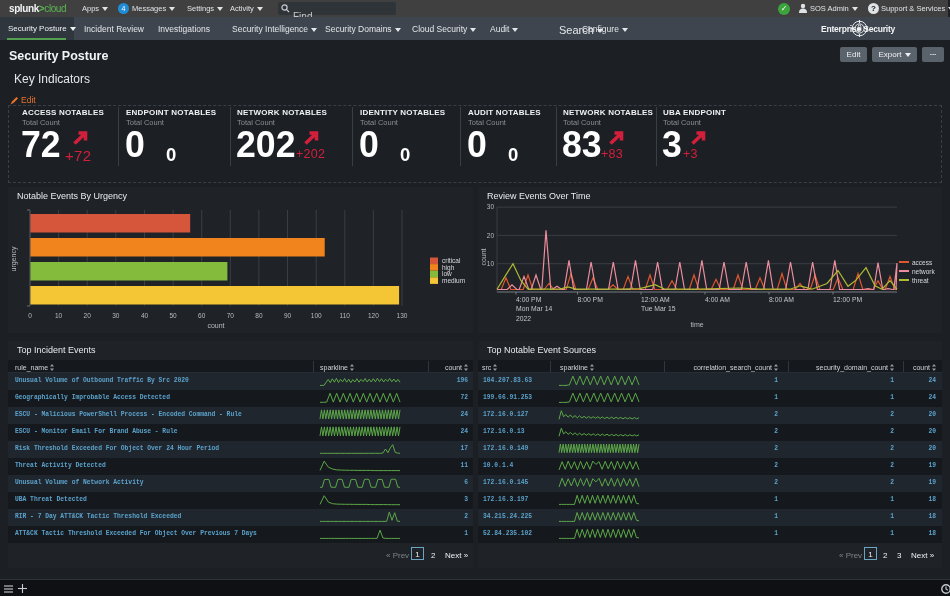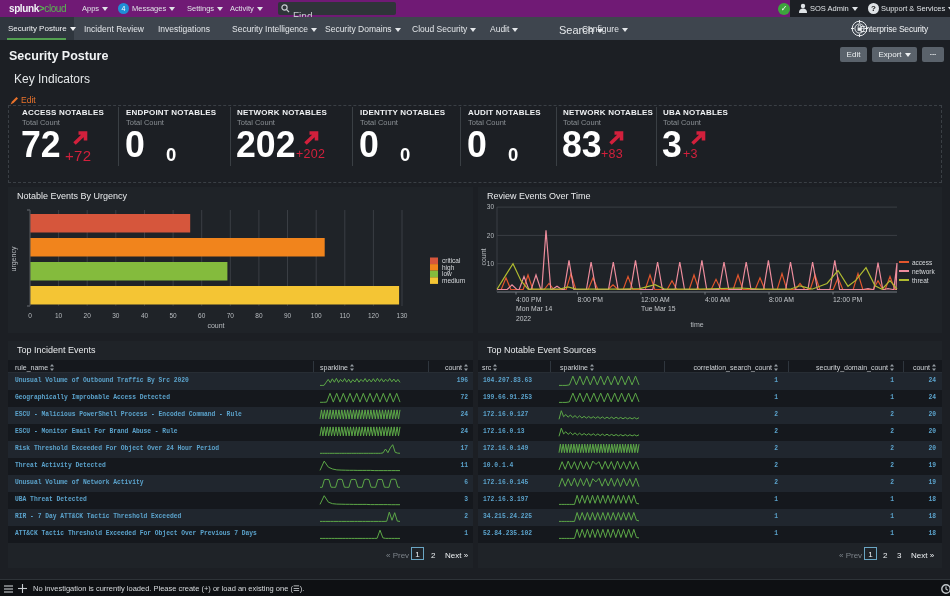--- a/index.html
+++ b/index.html
@@ -4,21 +4,21 @@
 body { width:950px; height:596px; overflow:hidden; background:#1c1f24; font-family:"Liberation Sans",sans-serif; }
 .abs { position:absolute; white-space:nowrap; }
 .caret { display:inline-block; width:0; height:0; border-left:3px solid transparent; border-right:3px solid transparent; border-top:4px solid currentColor; vertical-align:middle; margin-left:3px; }
 .panel { position:absolute; background:#1f2328; }
 .ptitle { position:absolute; left:9px; top:4px; font-size:9px; color:#e8eaec; white-space:nowrap; }
 .sort { display:inline-block; width:4px; height:7px; position:relative; top:1px; }
 </style></head>
 <body>
 <div class="abs" style="left:0;top:0;width:950px;height:596px;background:#1c1f24">
 
-<div class="abs" style="left:0;top:0;width:790px;height:17px;background:#701a75">
+<div class="abs" style="left:0;top:0;width:948px;height:17px;background:#404040">
   <span class="abs" style="left:9px;top:3px;font-size:10px;font-weight:bold;color:#f0f3f5;letter-spacing:-0.4px">splunk<span style="color:#5ab552">&gt;</span><span style="color:#5ab552;font-weight:normal">cloud</span></span>
   <span class="abs" style="left:82px;top:4px;font-size:7.5px;color:#dfe3e6">Apps<span class="caret"></span></span>
   <span class="abs" style="left:118px;top:3px;width:11px;height:11px;border-radius:50%;background:#1f8dd6;color:#fff;font-size:7px;text-align:center;line-height:11px">4</span>
   <span class="abs" style="left:132px;top:4px;font-size:7.5px;color:#dfe3e6">Messages<span class="caret"></span></span>
   <span class="abs" style="left:187px;top:4px;font-size:7.5px;color:#dfe3e6">Settings<span class="caret"></span></span>
   <span class="abs" style="left:230px;top:4px;font-size:7.5px;color:#dfe3e6">Activity<span class="caret"></span></span>
   <div class="abs" style="left:278px;top:2px;width:118px;height:13px;background:#2f3439;border-radius:2px">
      <svg width="9" height="9" viewBox="0 0 9 9" style="position:absolute;left:3px;top:2px">
           <circle cx="3.5" cy="3.5" r="2.6" fill="none" stroke="#c8ccd0" stroke-width="1.2"></circle>
           <line x1="5.6" y1="5.6" x2="8" y2="8" stroke="#c8ccd0" stroke-width="1.2"></line>
@@ -50,21 +50,21 @@
   <svg width="17" height="17" viewBox="0 0 17 17" style="position:absolute;left:851px;top:3px">
     <circle cx="8.5" cy="8.5" r="7.3" fill="none" stroke="#e8ebee" stroke-width="1"></circle>
     <circle cx="8.5" cy="8.5" r="4.6" fill="none" stroke="#e8ebee" stroke-width="1"></circle>
     <line x1="8.5" y1="0" x2="8.5" y2="3" stroke="#e8ebee" stroke-width="1"></line>
     <line x1="8.5" y1="14" x2="8.5" y2="17" stroke="#e8ebee" stroke-width="1"></line>
     <line x1="0" y1="8.5" x2="3" y2="8.5" stroke="#e8ebee" stroke-width="1"></line>
     <line x1="14" y1="8.5" x2="17" y2="8.5" stroke="#e8ebee" stroke-width="1"></line>
     <rect x="6.6" y="7.6" width="3.8" height="3.2" fill="#e8ebee"></rect>
     <path d="M7.2 7.6 V6.4 a1.3 1.3 0 0 1 2.6 0 V7.6" fill="none" stroke="#e8ebee" stroke-width="0.9"></path>
   </svg>
-  <span class="abs" style="left:860px;top:7px;font-size:8.5px;font-weight:normal;color:#f2f4f6;letter-spacing:-0.2px">Enterprise Security</span>
+  <span class="abs" style="left:821px;top:7px;font-size:8.5px;font-weight:bold;color:#f2f4f6;letter-spacing:-0.2px">Enterprise Security</span>
 </div>
 
 <span class="abs" style="left:9px;top:49px;font-size:12.5px;font-weight:bold;color:#f2f4f6">Security Posture</span>
 <span class="abs" style="left:840px;top:47px;width:27px;height:15px;background:#5a626b;border-radius:2px;color:#eef1f3;font-size:8px;text-align:center;line-height:15px">Edit</span>
 <span class="abs" style="left:872px;top:47px;width:45px;height:15px;background:#5a626b;border-radius:2px;color:#eef1f3;font-size:8px;text-align:center;line-height:15px">Export<span class="caret"></span></span>
 <span class="abs" style="left:922px;top:47px;width:22px;height:15px;background:#5a626b;border-radius:2px;color:#eef1f3;font-size:8px;text-align:center;line-height:11px;font-weight:bold">...</span>
 
 <span class="abs" style="left:14px;top:72px;font-size:12px;color:#e5e8ea">Key Indicators</span>
 
 <svg width="9" height="9" viewBox="0 0 9 9" style="position:absolute;left:10px;top:96px">
@@ -105,21 +105,21 @@
     <span class="abs" style="left:468px;top:118px;font-size:7.5px;color:#8a8f94">Total Count</span>
     <span class="abs" style="left:467px;top:122.5px;font-size:37.5px;font-weight:bold;color:#fff;letter-spacing:0px;transform:scaleX(0.95);transform-origin:left top;display:inline-block">0</span>
     <span class="abs" style="left:508px;top:144px;font-size:18.5px;color:#fff;font-weight:bold">0</span>
     <span class="abs" style="left:563px;top:108px;font-size:8px;font-weight:bold;color:#f0f2f4;letter-spacing:0.2px">NETWORK NOTABLES</span>
     <span class="abs" style="left:563px;top:118px;font-size:7.5px;color:#8a8f94">Total Count</span>
     <span class="abs" style="left:562px;top:122.5px;font-size:37.5px;font-weight:bold;color:#fff;letter-spacing:0px;transform:scaleX(0.95);transform-origin:left top;display:inline-block">83</span>
     <span class="abs" style="left:607px;top:131px"><svg width="19" height="15" viewBox="0 0 19 15">
         <path d="M3.5 12.5 L14 2.5 M7.5 2 L14.5 2 L14.5 9.5" stroke="#d2203c" stroke-width="3.6" fill="none"></path>
       </svg></span>
     <span class="abs" style="left:601px;top:147px;font-size:12.5px;color:#d2203c;letter-spacing:0.3px">+83</span>
-    <span class="abs" style="left:663px;top:108px;font-size:8px;font-weight:bold;color:#f0f2f4;letter-spacing:0.2px">UBA NOTABLES</span>
+    <span class="abs" style="left:663px;top:108px;font-size:8px;font-weight:bold;color:#f0f2f4;letter-spacing:0.2px">UBA ENDPOINT</span>
     <span class="abs" style="left:663px;top:118px;font-size:7.5px;color:#8a8f94">Total Count</span>
     <span class="abs" style="left:662px;top:122.5px;font-size:37.5px;font-weight:bold;color:#fff;letter-spacing:0px;transform:scaleX(0.95);transform-origin:left top;display:inline-block">3</span>
     <span class="abs" style="left:689px;top:131px"><svg width="19" height="15" viewBox="0 0 19 15">
         <path d="M3.5 12.5 L14 2.5 M7.5 2 L14.5 2 L14.5 9.5" stroke="#d2203c" stroke-width="3.6" fill="none"></path>
       </svg></span>
     <span class="abs" style="left:683px;top:147px;font-size:12.5px;color:#d2203c;letter-spacing:0.3px">+3</span>
 
 <div class="panel" style="left:8px;top:187px;width:465px;height:146px">
   <span class="ptitle">Notable Events By Urgency</span>
   <svg width="465" height="146" viewBox="0 0 465 146" style="position:absolute;left:0;top:14px">
@@ -436,19 +436,18 @@
           <line x1="0" y1="4" x2="9" y2="4"></line>
           <line x1="0" y1="7" x2="9" y2="7"></line>
         </g>
       </svg>
   <svg width="9" height="9" viewBox="0 0 9 9" style="position:absolute;left:18px;top:4px">
         <g stroke="#c8ccd0" stroke-width="1.1">
           <line x1="4.5" y1="0" x2="4.5" y2="9"></line>
           <line x1="0" y1="4.5" x2="9" y2="4.5"></line>
         </g>
       </svg>
-  <span class="abs" style="left:33px;top:4px;font-size:7.5px;color:#d7dadd">No investigation is currently loaded. Please create (+) or load an existing one (☰).</span>
   <svg width="10" height="10" viewBox="0 0 10 10" style="position:absolute;left:941px;top:4px">
         <circle cx="5" cy="5" r="4.2" fill="none" stroke="#c2c7cb" stroke-width="1.4"></circle>
         <path d="M5 2.5 V5 L6.8 6.3" fill="none" stroke="#c2c7cb" stroke-width="1.2"></path>
       </svg>
 </div>
 
 </div>
 </body></html>

